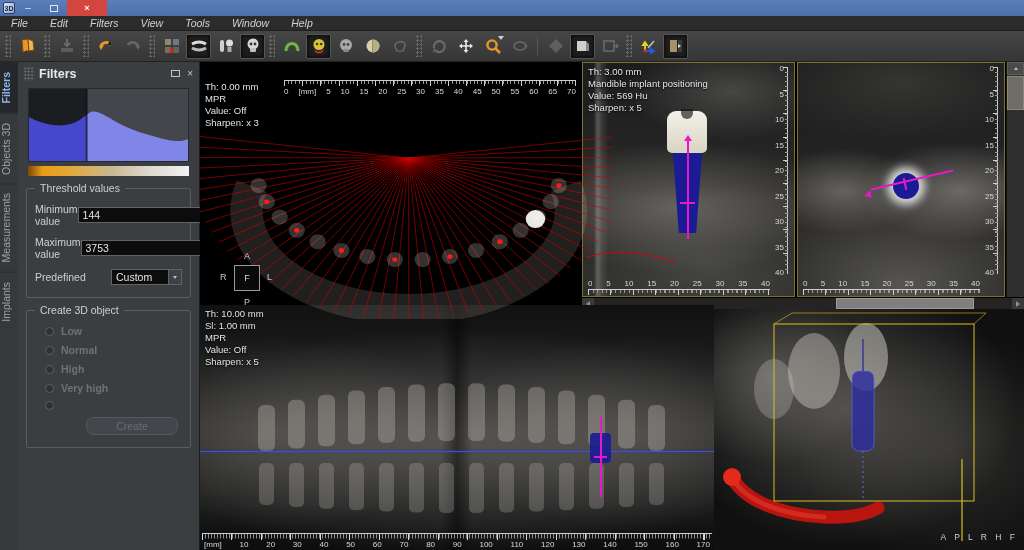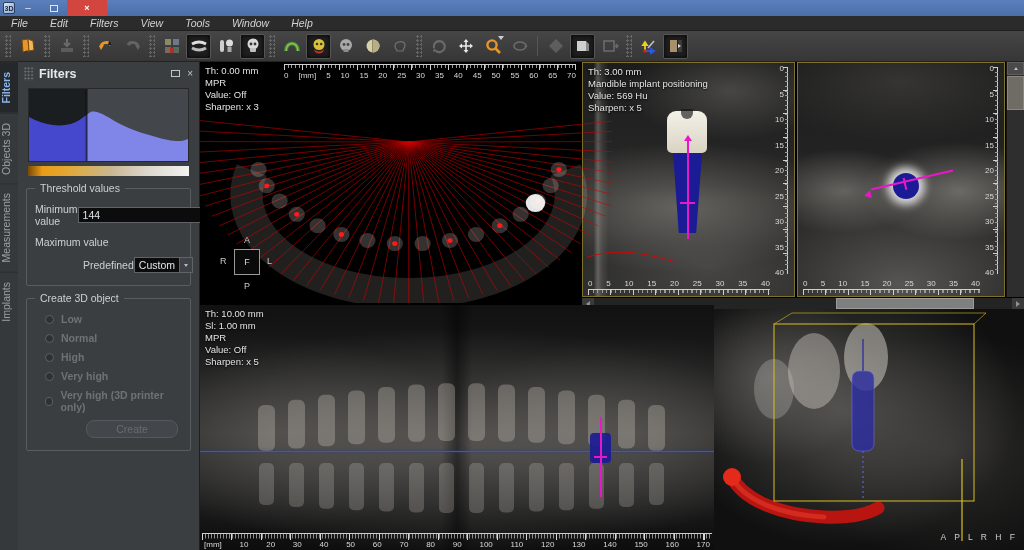--- a/index.html
+++ b/index.html
@@ -58,21 +58,21 @@
   .hicon { color:#c2c6ca; font-size:10px; margin-left:7px; line-height:1; }
   .floatglyph { width:9px; height:7px; border:1px solid #c2c6ca; display:inline-block; }
   .hist { margin:3px 10px 0 10px; height:74px; position:relative; border:1px solid #26282a; }
   .gradbar { margin:4px 10px 0 10px; height:10px;
     background:linear-gradient(90deg,#7a4a08 0%,#e89c18 9%,#e2a838 26%,#c9b894 52%,#ded9d0 76%,#f2f2f2 100%); }
   .group { margin:12px 8px 0 8px; border:1px solid #595d61; border-radius:2px; position:relative;
     padding:14px 8px 10px 8px; }
   .grouplabel { position:absolute; top:-7px; left:8px; background:#3b3e41; padding:0 5px;
     color:#ccd0d4; font-size:10.5px; }
   .frow { display:flex; align-items:center; margin-bottom:9px; }
-  .frow:last-child { margin-bottom:2px;margin-left:48px; }
+  .frow:last-child { margin-bottom:2px; }
   .flabel { width:76px; color:#ccd0d4; font-size:10.5px; }
   .spinfield { flex:1; height:16px; display:flex; background:#0c0c0c; border:1px solid #606468; }
   .spinfield input { flex:1; background:transparent; border:none; outline:none; color:#e2e5e8;
     font-size:10.5px; font-family:"Liberation Sans",sans-serif; padding:0 4px; min-width:0; }
   .spinbtns { width:11px; display:flex; flex-direction:column; border-left:1px solid #606468; }
   .spinbtns div { flex:1; background:#3e4246; display:flex; align-items:center; justify-content:center; }
   .spinbtns div + div { border-top:1px solid #606468; }
   .tri-up { width:0; height:0; border-left:2.5px solid transparent; border-right:2.5px solid transparent;
     border-bottom:3px solid #b8bcc0; }
   .tri-dn { width:0; height:0; border-left:2.5px solid transparent; border-right:2.5px solid transparent;
@@ -85,21 +85,21 @@
   .radio-dot { width:9px; height:9px; border-radius:50%; border:1px solid #5c6064; background:#2e3134;
     margin-right:7px; }
   .radio-label { color:#6d7276; font-size:10.5px; }
   .createbtn { display:block; margin:4px 4px 2px auto; width:92px; height:18px; background:#43474b;
     border:1px solid #55595d; border-radius:8px; color:#686d71; font-size:10.5px; text-align:center;
     line-height:17px; }
 
   
   .varea { position:absolute; left:200px; top:62px; right:0; bottom:0; background:#000; }
   .vp { position:absolute; overflow:hidden; background:#000; }
-  .vp-axial { left:0; top:0; width:412px; height:241px;padding-left:12px; }
+  .vp-axial { left:0; top:16px; width:412px; height:241px;padding-left:12px; }
   .vp-cross1 { left:382px; top:0; width:213px; height:235px; border:1px solid #7d712c; }
   .vp-cross2 { left:597px; top:0; width:208px; height:235px; border:1px solid #7d712c; }
   .vp-pano  { left:0; top:243px; width:514px; height:245px; }
   .vp-3d    { left:514px; top:247px; width:310px; height:241px; }
 
   .info { position:absolute; left:5px; top:3px; z-index:5; }
   .info div { color:#e4e4e4; font-size:9.5px; line-height:12px; text-shadow:0 1px 2px #000; }
 
   
   .rlabel { color:#d8d8d8; font-size:8px; }
@@ -437,20 +437,31 @@
                 <span class="tri-up"></span>
               </div>
               <div>
                 <span class="tri-dn"></span>
               </div>
             </span>
         </span>
       </div>
       <div class="frow">
         <span class="flabel">Maximum value</span>
+        <span class="spinfield">
+          <input value="3753" style="">
+          <span class="spinbtns">
+              <div>
+                <span class="tri-up"></span>
+              </div>
+              <div>
+                <span class="tri-dn"></span>
+              </div>
+            </span>
+        </span>
       </div>
       <div class="frow">
         <span class="flabel">Predefined</span>
         <span class="combofield">
           <span class="combotext">Custom</span>
           <span class="combobtn">
               <span class="tri-dn"></span>
             </span>
         </span>
       </div>
@@ -475,21 +486,20 @@
             <span class="radio-label">High</span>
           </div>
 
           <div class="radio-row">
             <span class="radio-dot"></span>
             <span class="radio-label">Very high</span>
           </div>
 
           <div class="radio-row">
             <span class="radio-dot"></span>
-            <span class="radio-label">Very high (3D printer only)</span>
           </div>
         </div>
       <div class="createbtn">Create</div>
     </div>
   </div>
 
   <div class="varea">
 
     <div class="vp vp-axial">
       <svg class="overlay" id="fan-svg" viewBox="0 0 381 241" preserveAspectRatio="none">

